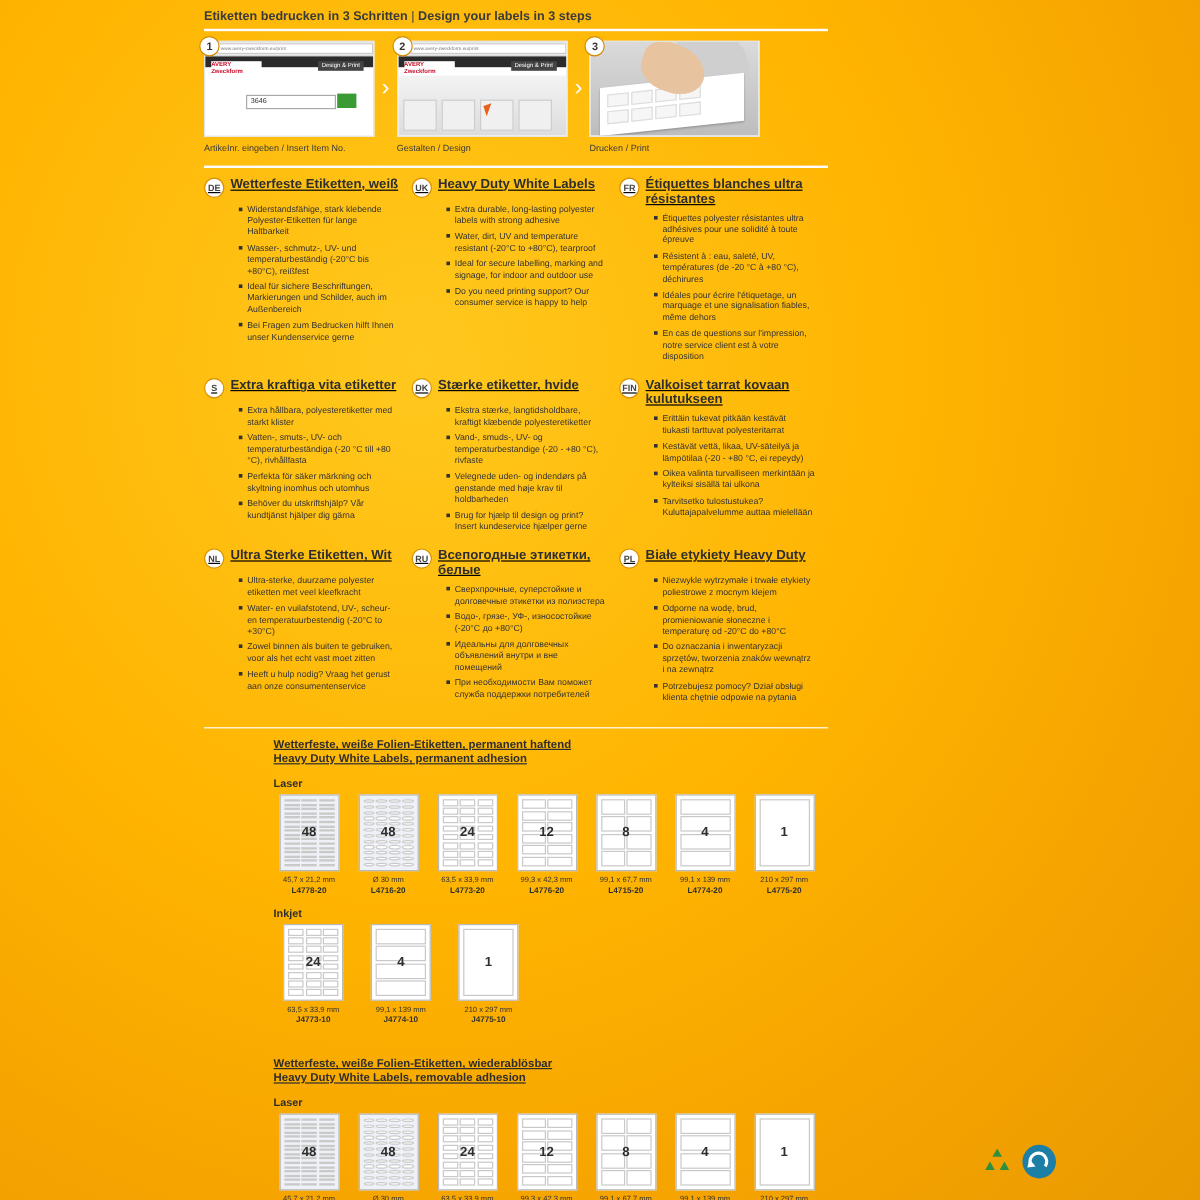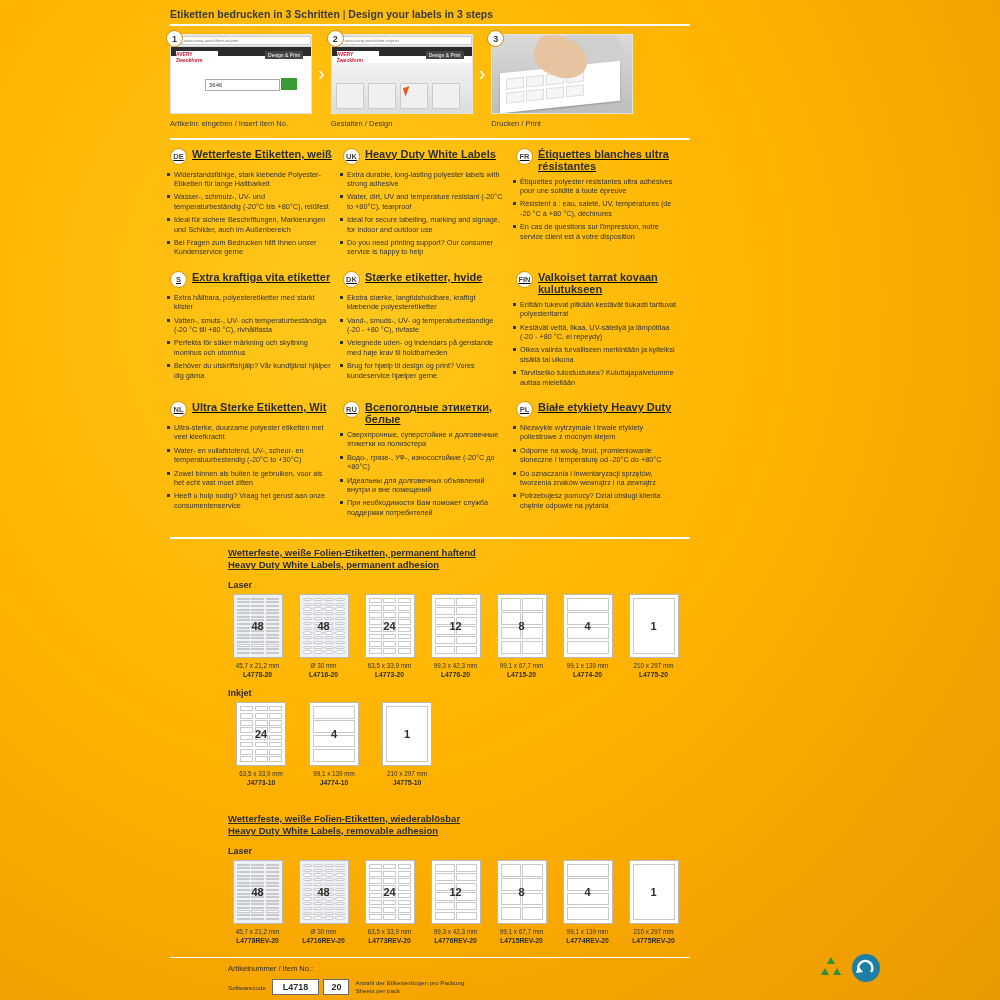--- a/index.html
+++ b/index.html
@@ -39,21 +39,21 @@
   .stepcap{font-size:7.5px;color:#3a3a3a;margin-top:5px;}
   .chev{font-size:20px;color:#ffffff;line-height:78px;padding:0 6px;}
   
   .langrule{height:1.5px;background:#ffffff;width:520px;margin:10px 0 8px 0;}
   .langgrid{display:flex;flex-wrap:wrap;}
   .langcol{width:173px;box-sizing:border-box;padding-right:10px;margin-bottom:10px;}
   .lanhead{display:flex;align-items:flex-start;text-decoration:underline;}
   .flag{flex:0 0 auto;width:15px;height:15px;border-radius:50%;background:#ffffff;border:1px solid #d79000;
         color:#444;font-size:7.5px;font-weight:bold;display:flex;align-items:center;justify-content:center;margin-right:5px;}
   .lantitle{font-size:11px;font-weight:bold;color:#2e2e2e;line-height:12px;}
-  ul.bul{list-style:none;margin:5px 0 0 4px;padding:0;}
+  ul.bul{list-style:none;margin:5px 0 0 36px;padding:0;}
   ul.bul li{position:relative;font-size:7.3px;line-height:9.4px;color:#333;margin-bottom:4px;}
   ul.bul li:before{content:"";position:absolute;left:-7px;top:3px;width:3px;height:3px;background:#333;}
   
   .prodrule{height:1.5px;background:#ffffff;width:520px;margin:6px 0 8px 0;}
   .sect{margin-left:58px;}
   .secttitle{font-size:9.5px;font-weight:bold;color:#2e2e2e;line-height:12px;text-decoration:underline;}
   .subtitle{font-size:9px;font-weight:bold;color:#2e2e2e;margin:9px 0 4px 0;}
   .row{display:flex;align-items:flex-end;}
   .cell{width:66px;margin-right:7px;text-align:center;}
   .sheetbox{width:48px;height:62px;background:#fff;border:1px solid #b9b9b9;margin:0 auto;position:relative;}
@@ -193,20 +193,21 @@
       </div>
 
       <div class="langcol">
         <div class="lanhead">
           <div class="flag">FR</div>
           <div class="lantitle">Étiquettes blanches ultra résistantes</div>
         </div>
         <ul class="bul">
           <li>Étiquettes polyester résistantes ultra adhésives pour une solidité à toute épreuve</li>
           <li>Résistent à : eau, saleté, UV, températures (de -20 °C à +80 °C), déchirures</li>
+          <li>Idéales pour écrire l'étiquetage, un marquage et une signalisation fiables, même dehors</li>
           <li>En cas de questions sur l'impression, notre service client est à votre disposition</li>
         </ul>
       </div>
 
       <div class="langcol">
         <div class="lanhead">
           <div class="flag">S</div>
           <div class="lantitle">Extra kraftiga vita etiketter</div>
         </div>
         <ul class="bul">
@@ -219,21 +220,21 @@
 
       <div class="langcol">
         <div class="lanhead">
           <div class="flag">DK</div>
           <div class="lantitle">Stærke etiketter, hvide</div>
         </div>
         <ul class="bul">
           <li>Ekstra stærke, langtidsholdbare, kraftigt klæbende polyesteretiketter</li>
           <li>Vand-, smuds-, UV- og temperaturbestandige (-20 - +80 °C), rivfaste</li>
           <li>Velegnede uden- og indendørs på genstande med høje krav til holdbarheden</li>
-          <li>Brug for hjælp til design og print? Vores kundeservice hjælper gerne</li>
+          <li>Brug for hjælp til design og print? Insert kundeservice hjælper gerne</li>
         </ul>
       </div>
 
       <div class="langcol">
         <div class="lanhead">
           <div class="flag">FIN</div>
           <div class="lantitle">Valkoiset tarrat kovaan kulutukseen</div>
         </div>
         <ul class="bul">
           <li>Erittäin tukevat pitkään kestävät tiukasti tarttuvat polyesteritarrat</li>

